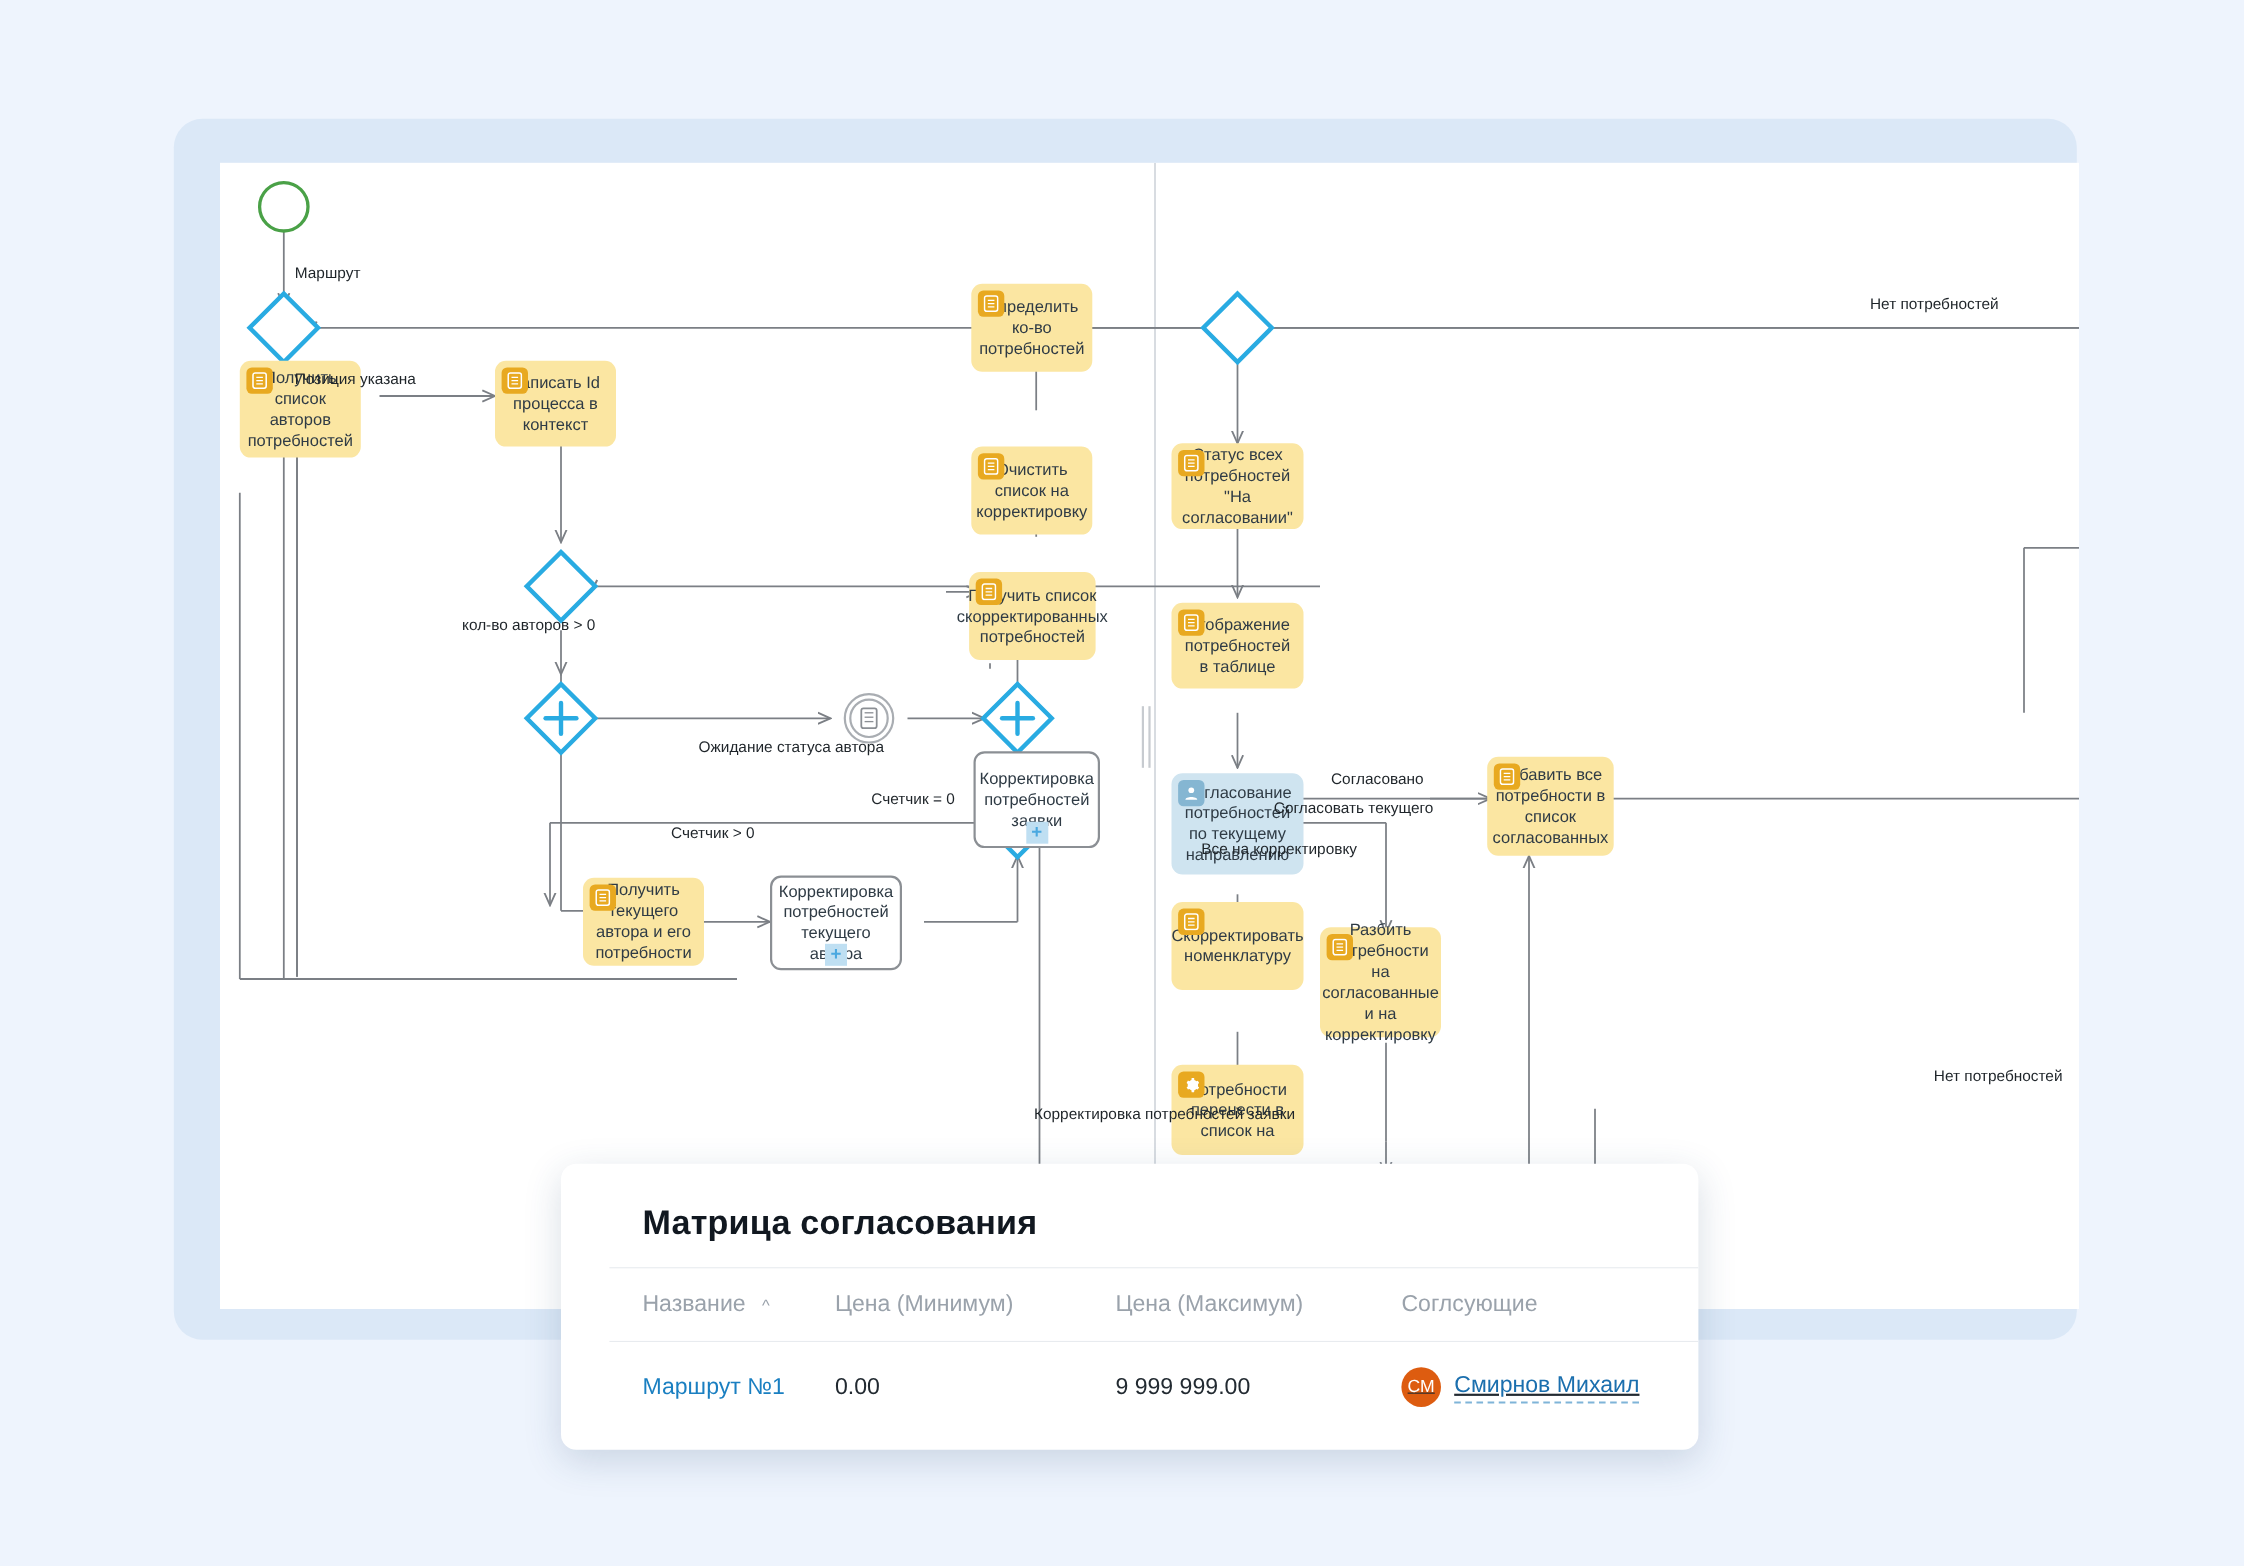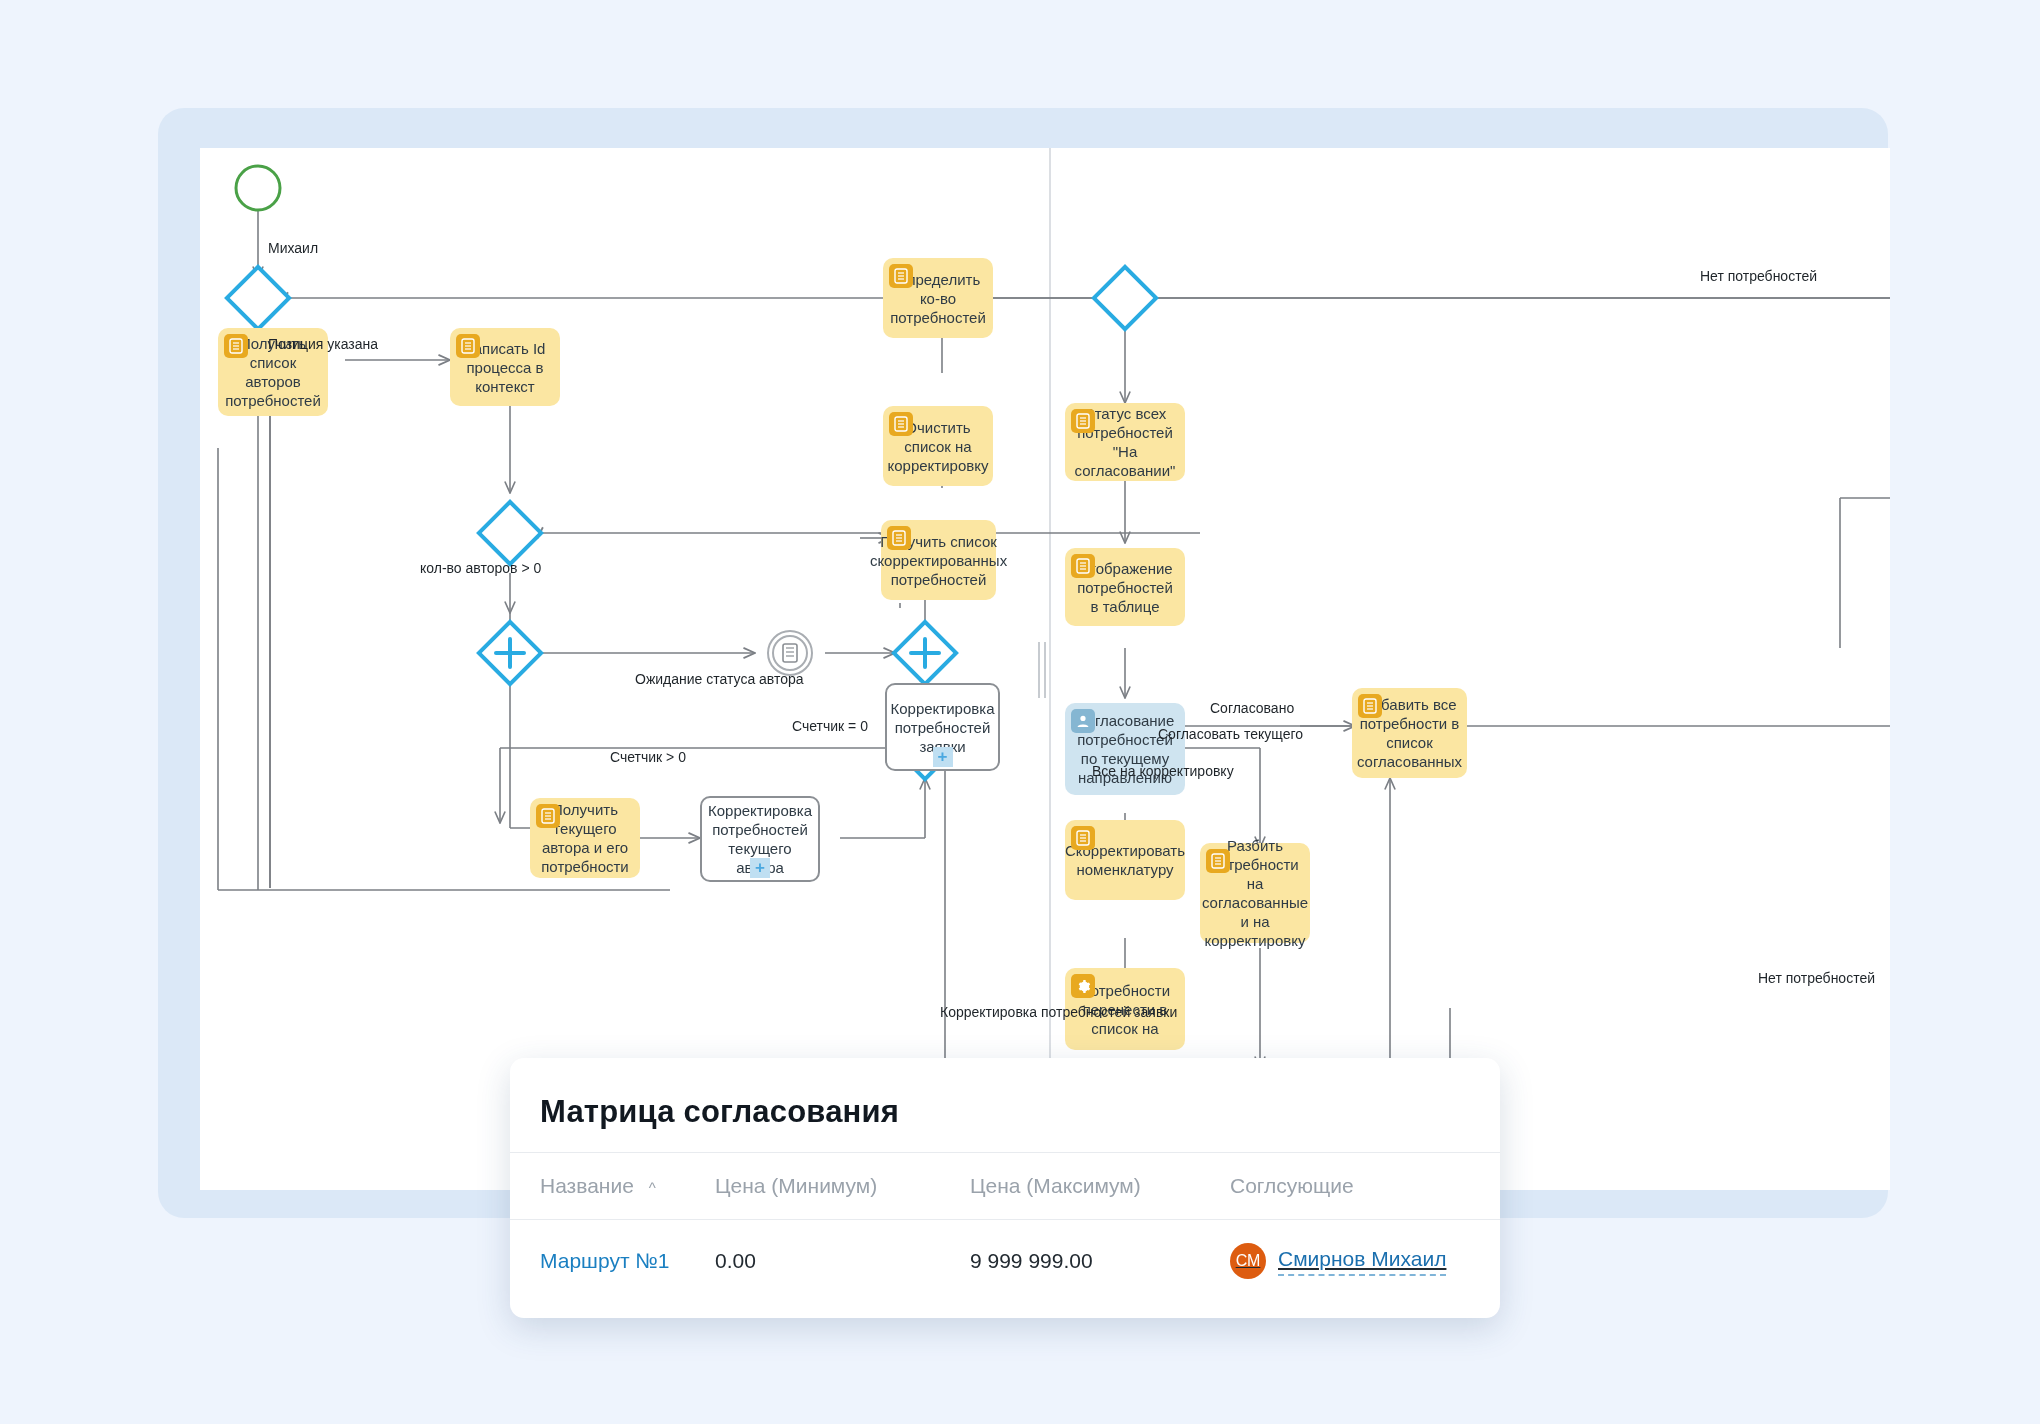--- a/index.html
+++ b/index.html
@@ -61,20 +61,21 @@
 
   
   #matrix-card{
     position:absolute;
     left:510px;top:1058px;
     width:990px;height:260px;
     background:#ffffff;
     border-radius:14px;
     box-shadow:0 10px 34px rgba(40,70,110,.18);
     overflow:hidden;
+    padding-left:44px;
   }
   #matrix-title{
     font-size:31px;font-weight:bold;color:#111820;
     padding:36px 0 0 30px;letter-spacing:.2px;
   }
   #matrix-head{
     display:flex;align-items:center;
     height:66px;margin-top:22px;
     border-top:1px solid #e8ebef;border-bottom:1px solid #e8ebef;
     padding:0 30px;
@@ -397,21 +398,21 @@
       <svg width="14" height="16" viewBox="0 0 14 16">
           <rect x="1" y="1" width="12" height="14" rx="2" fill="none" stroke="#fff" stroke-width="1.4"></rect>
           <line x1="4" y1="5" x2="10" y2="5" stroke="#fff" stroke-width="1.2"></line>
           <line x1="4" y1="8" x2="10" y2="8" stroke="#fff" stroke-width="1.2"></line>
           <line x1="4" y1="11" x2="10" y2="11" stroke="#fff" stroke-width="1.2"></line>
         </svg>
     </span>
     <span>Добавить все потребности в список согласованных</span>
   </div>
 
-  <div class="edge-label" style="left:68px;top:92px;">Михаил</div>
+  <div class="edge-label" style="left:68px;top:92px;">Маршрут</div>
   <div class="edge-label" style="left:68px;top:188px;">Позиция указана</div>
   <div class="edge-label" style="left:220px;top:412px;">кол-во авторов &gt; 0</div>
   <div class="edge-label" style="left:435px;top:523px;">Ожидание статуса автора</div>
   <div class="edge-label" style="left:592px;top:570px;">Счетчик = 0</div>
   <div class="edge-label" style="left:410px;top:601px;">Счетчик &gt; 0</div>
   <div class="edge-label" style="left:1500px;top:120px;">Нет потребностей</div>
   <div class="edge-label" style="left:1558px;top:822px;">Нет потребностей</div>
   <div class="edge-label" style="left:1010px;top:552px;">Согласовано</div>
   <div class="edge-label" style="left:958px;top:578px;">Согласовать текущего</div>
   <div class="edge-label" style="left:892px;top:615px;">Все на корректировку</div>

